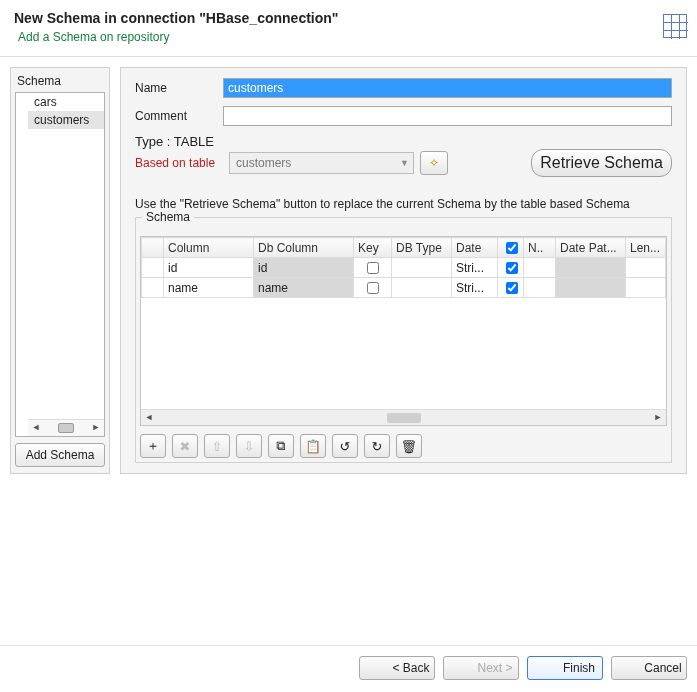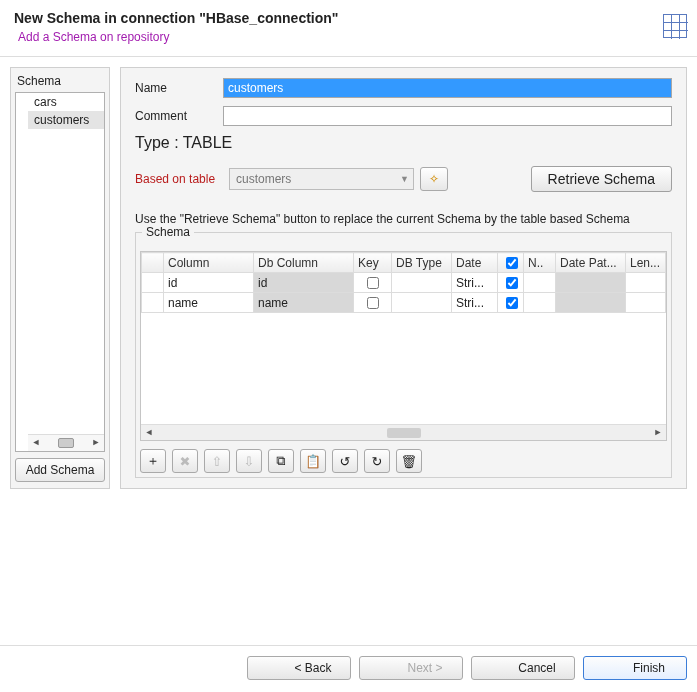--- a/index.html
+++ b/index.html
@@ -12,21 +12,21 @@
   width: 697px;
   height: 692px;
   overflow: hidden;
 }
 .header {
   padding: 10px 14px 6px 14px;
   position: relative;
   background: #fff;
 }
 .header h1 { font-size: 14px; font-weight: bold; margin: 0 0 4px 0; }
-.header .sub { font-size: 12px; color: #a21caf; margin-left: 4px; }
+.header .sub { font-size: 12px; color: #15803d; margin-left: 4px; }
 .header-icon {
   position: absolute; right: 10px; top: 14px;
   width: 24px; height: 24px; border: 1px solid #5a7abf;
 }
 .header-icon div { position: absolute; background: #5a7abf; }
 .hrline { border: none; border-top: 1px solid #ddd; margin: 6px 0 0 0; }
 .content { display: flex; padding: 10px 10px 4px 10px; gap: 10px; }
 .left-pane {
   width: 115px; border: 1px solid #cfcfcf;
   display: flex; flex-direction: column;
@@ -59,39 +59,39 @@
   padding: 10px 14px; background: #f4f4f4;
   display: flex; flex-direction: column;
 }
 .form-row { display: flex; align-items: center; margin-bottom: 8px; }
 .form-label { width: 88px; font-size: 12px; }
 .text-input {
   flex: 1; border: 1px solid #a8a8a8; height: 20px;
   line-height: 18px; font-size: 12px; padding: 0 4px; background: #fff;
 }
 .text-input.selected { background: #3399ff; color: #fff; }
-.type-row { font-size: 16px; margin-bottom: 14px; }
+.type-row { font-size: 13px; }
 .based-row { display: flex; align-items: center; gap: 6px; margin-bottom: 10px; }
 .based-label { color: #b91c1c; font-size: 12px; width: 88px; }
 .combo {
   width: 185px; height: 22px; border: 1px solid #bcbcbc;
   background: #efefef; display: flex; align-items: center;
   padding: 0 4px 0 6px; font-size: 12px; color: #777;
   justify-content: space-between;
 }
 .combo .caret { font-size: 9px; color: #888; }
 .iconbtn {
   width: 28px; height: 24px; border: 1px solid #a9a9a9;
   border-radius: 3px; display: flex; align-items: center; justify-content: center;
   background: linear-gradient(#fff,#e7e7e7); cursor: pointer;
 }
 .retrieve {
-  margin-left: auto; padding: 4px 16px;
-  border: 1px solid #a0a0a0; border-radius: 3px;
-  background: linear-gradient(#fefefe,#e6e6e6); font-size: 14px; cursor: pointer;
+  margin-left: auto; padding: 4px 8px;
+  border: 1px solid #a0a0a0; border-radius: 12px;
+  background: linear-gradient(#fefefe,#e6e6e6); font-size: 16px; cursor: pointer;
 }
 .hint { font-size: 12px; margin: 10px 0 6px 0; }
 .inner-group {
   border: 1px solid #d0d0d0; flex: 1;
   padding: 4px 4px 4px 4px; display: flex; flex-direction: column;
   position: relative;
 }
 .inner-group > .ig-label {
   position: absolute; top: -8px; left: 6px;
   background: #f4f4f4; padding: 0 4px; font-size: 12px;
@@ -128,21 +128,21 @@
   font-size: 13px; cursor: pointer;
 }
 .tool.disabled { color: #bbb; cursor: default; }
 .footer {
   position: absolute; bottom: 0; left: 0; right: 0;
   border-top: 1px solid #ddd; padding: 10px 10px 12px 10px;
   display: flex; justify-content: flex-end; gap: 8px;
   background: #fff;
 }
 .footer .wbtn {
-  width: 104px; height: 24px; border: 1px solid #a9a9a9;
+  width: 76px; height: 24px; border: 1px solid #a9a9a9;
   border-radius: 3px; background: linear-gradient(#fdfdfd,#e6e6e6);
   font-size: 12px; display: flex; align-items: center; justify-content: center;
   cursor: pointer;
   padding-left: 28px;
 }
 .footer .wbtn.disabled { color: #aaa; cursor: default; }
 .footer .wbtn.primary { border: 1px solid #3b7dd8; background: linear-gradient(#fdfdfd,#e4efff); }
 </style>
 </head>
 <body>
@@ -278,15 +278,15 @@
           <div class="tool">↻</div>
           <div class="tool">🗑</div>
         </div>
     </div>
   </div>
 </div>
 
 <div class="footer">
   <div class="wbtn">&lt; Back</div>
   <div class="wbtn disabled">Next &gt;</div>
+  <div class="wbtn primary">Finish</div>
   <div class="wbtn">Cancel</div>
-  <div class="wbtn primary">Finish</div>
 </div>
 
 </body></html>

